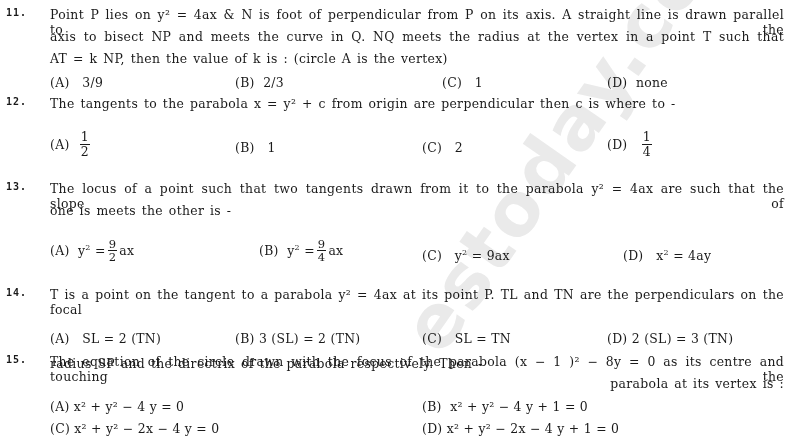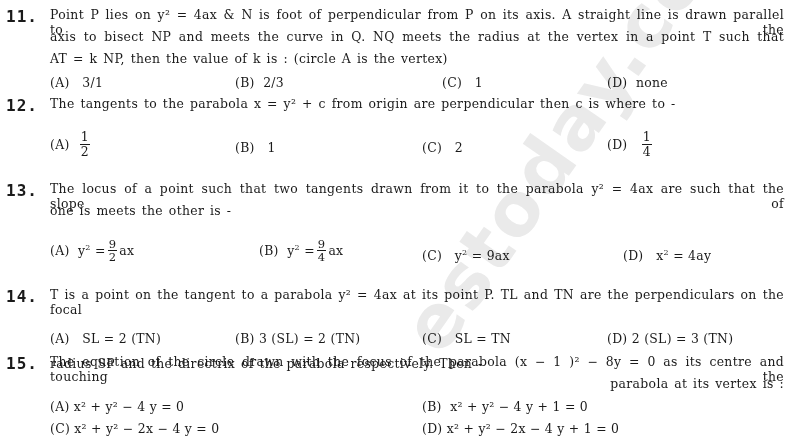--- a/index.html
+++ b/index.html
@@ -6,21 +6,21 @@
     body {
       width: 796px; height: 446px; overflow: hidden; position: relative;
       font-family: "DejaVu Serif", "Liberation Serif", serif;
       color: #1a1a1a;
       font-size: 12.4px;
     }
     .q { position: absolute; left: 0; width: 796px; }
     .qnum {
       position: absolute; left: 6px;
       font-family: "DejaVu Sans Mono", "Liberation Mono", monospace;
-      font-weight: bold; font-size: 16px; letter-spacing: 1px;
+      font-weight: bold; font-size: 10px; letter-spacing: 1px;
     }
     .line {
       position: absolute; left: 50px; right: 12px;
       white-space: nowrap; letter-spacing: 0.35px; word-spacing: 1.5px;
     }
     .justify { text-align: justify; text-align-last: justify; white-space: normal; }
     .opt { position: absolute; white-space: nowrap; letter-spacing: 0.3px; }
     .frac { display: inline-block; vertical-align: middle; text-align: center; line-height: 14px; margin-left: 6px; }
     .frac .n { display: block; border-bottom: 1px solid #1a1a1a; padding: 0 1px; }
     .frac .d { display: block; }
@@ -39,21 +39,21 @@
 
 <div class="watermark">estoday.com</div>
 
 <div class="q" style="top:0;">
   <span class="qnum" style="top:7px;">11.</span>
   <div class="line justify" style="top:7px;">Point P lies on y² = 4ax &amp; N is foot of perpendicular from P on its axis. A straight line is drawn parallel to the</div>
   <div class="line justify" style="top:29px;">axis to bisect NP and meets the curve in Q. NQ meets the radius at the vertex in a point T such that</div>
   <div class="line" style="top:51px;">AT = k NP, then the value of k is : (circle A is the vertex)</div>
   <div class="opt" style="left:50px; top:75px;">
     <span>(A)</span>&nbsp;&nbsp;
-    <span>3/1</span>
+    <span>3/9</span>
   </div>
   <div class="opt" style="left:235px; top:75px;">
     <span>(B)</span>&nbsp;
     <span>2/3</span>
   </div>
   <div class="opt" style="left:422px; top:75px;margin-left:20px;">
     <span>(C)</span>&nbsp;&nbsp;
     <span>1</span>
   </div>
   <div class="opt" style="left:607px; top:75px;">

